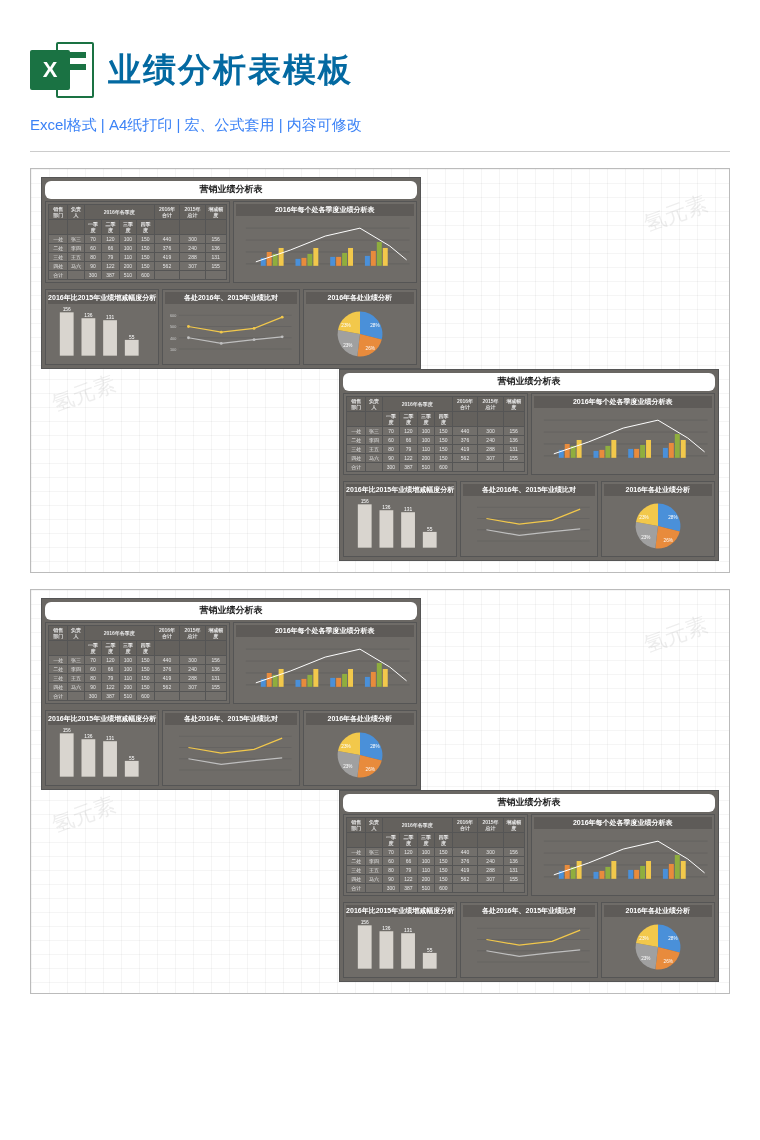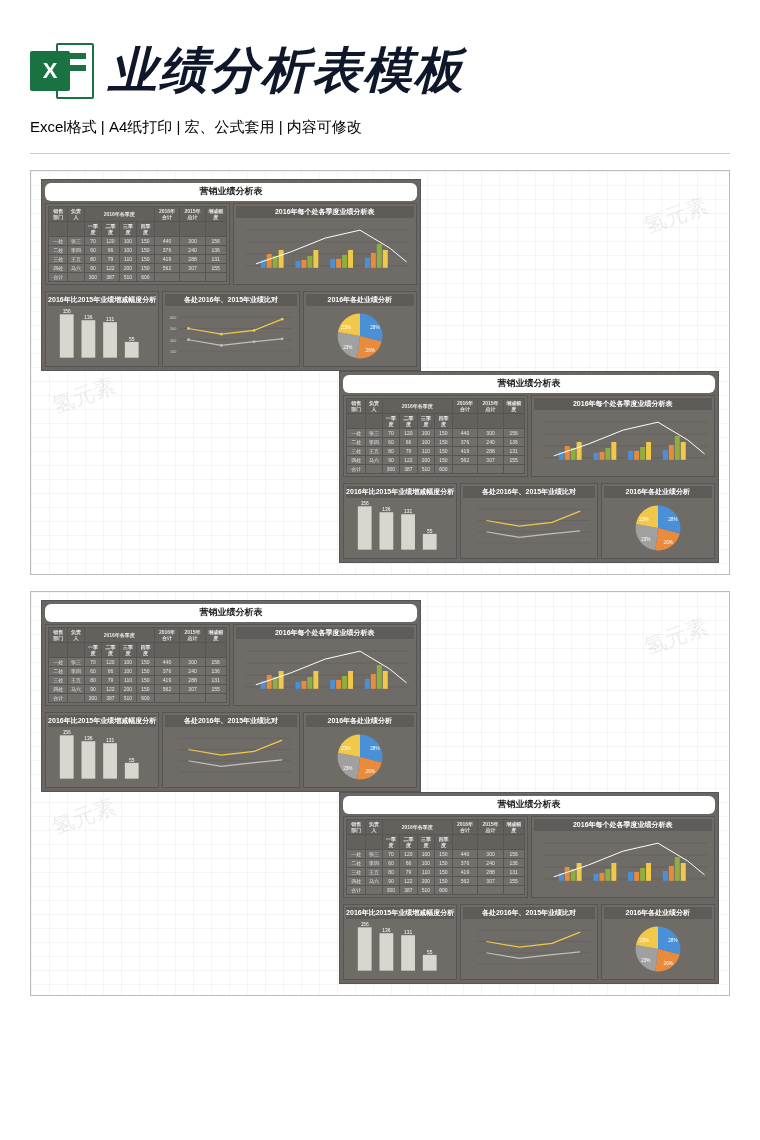--- a/index.html
+++ b/index.html
@@ -54,30 +54,29 @@
     background: #1a7243;
     color: #fff;
     font-weight: bold;
     font-size: 22px;
     display: flex;
     align-items: center;
     justify-content: center;
     border-radius: 2px;
   }
   .title-main {
-    font-size: 49px;
+    font-size: 33px;
     font-weight: 700;
-    color: #0f172a;
+    color: #0369a1;
     letter-spacing: 2px;
-    font-style: italic;
   }
   .subtitle {
     padding: 0 30px 10px 30px;
     font-size: 15px;
-    color: #000000;
+    color: #3b82f6;
   }
   .hr {
     margin: 6px 30px 12px 30px;
     border: none;
     border-top: 1px solid #ccc;
   }
 
   
   .preview-panel {
     position: relative;

